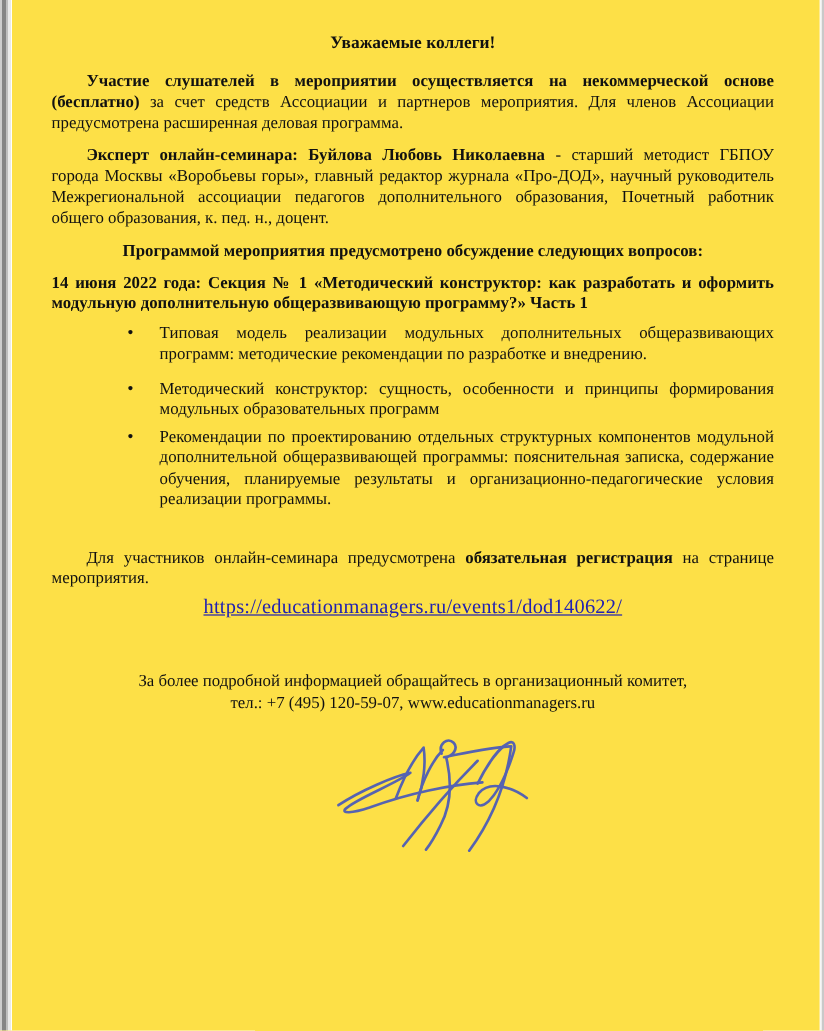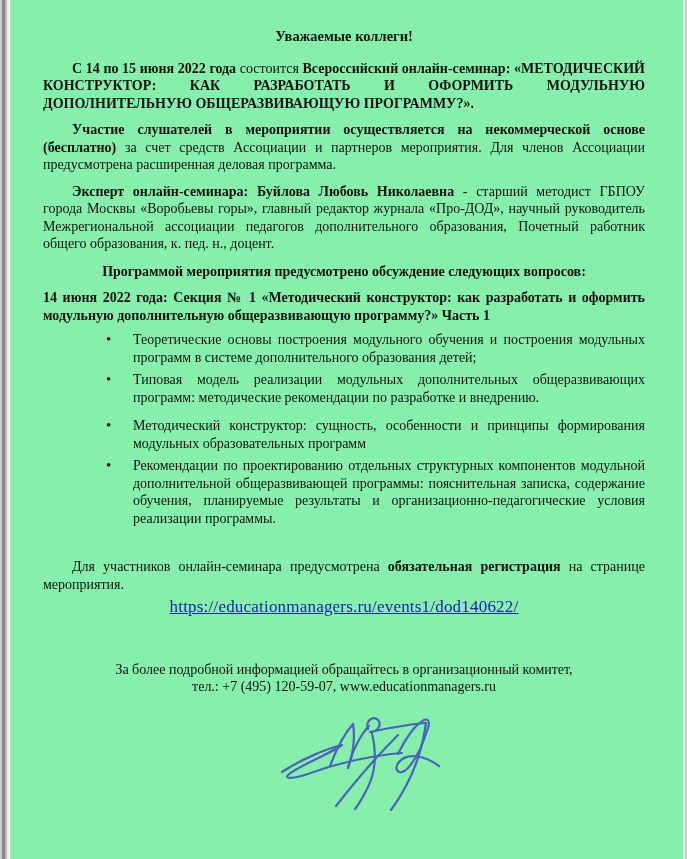--- a/index.html
+++ b/index.html
@@ -1,19 +1,19 @@
 <!DOCTYPE html>
 <html><head>
 <meta charset="utf-8">
 <style>
   html,body{margin:0;padding:0;background:#ffffff;}
   .page{
     position:relative;
     width:687px;height:859px;
-    background:#86efac;
+    background:#fde047;
     overflow:hidden;
     font-family:"Liberation Serif","DejaVu Serif",serif;
     color:#111111;
     font-size:14px;
     line-height:17.5px;
   }
   .edge-left{
     position:absolute;left:0;top:0;bottom:0;width:10px;
     background:linear-gradient(to right,
       #cdcdcd 0px,#cdcdcd 2px,
@@ -59,41 +59,35 @@
 <body>
 
 <div class="page">
   <div class="edge-left"></div>
   <div class="edge-right"></div>
 
   <div class="content">
 
     <p class="center bold greeting">Уважаемые коллеги!</p>
 
-    <p class="para">
-      <b>С 14 по 15 июня 2022 года</b>
-      <span>состоится</span>
-      <b>Всероссийский онлайн-семинар: «МЕТОДИЧЕСКИЙ КОНСТРУКТОР: КАК РАЗРАБОТАТЬ И ОФОРМИТЬ МОДУЛЬНУЮ ДОПОЛНИТЕЛЬНУЮ ОБЩЕРАЗВИВАЮЩУЮ ПРОГРАММУ?».</b>
-    </p>
 
     <p class="para">
       <b>Участие слушателей в мероприятии осуществляется на некоммерческой основе (бесплатно)</b>
       <span>за счет средств Ассоциации и партнеров мероприятия. Для членов Ассоциации предусмотрена расширенная деловая программа.</span>
     </p>
 
     <p class="para">
       <b>Эксперт онлайн-семинара: Буйлова Любовь Николаевна</b>
       <span>- старший методист ГБПОУ города Москвы «Воробьевы горы», главный редактор журнала «Про-ДОД», научный руководитель Межрегиональной ассоциации педагогов дополнительного образования, Почетный работник общего образования, к. пед. н., доцент.</span>
     </p>
 
     <p class="center program-heading">Программой мероприятия предусмотрено обсуждение следующих вопросов:</p>
 
     <p class="sec-head">14 июня 2022 года: Секция № 1 «Методический конструктор: как разработать и оформить модульную дополнительную общеразвивающую программу?» Часть 1</p>
     <ul class="bullets">
-      <li>Теоретические основы построения модульного обучения и построения модульных программ в системе дополнительного образования детей;</li>
       <li>Типовая модель реализации модульных дополнительных общеразвивающих программ: методические рекомендации по разработке и внедрению.</li>
     </ul>
 
     <ul class="bullets">
       <li>Методический конструктор: сущность, особенности и принципы формирования модульных образовательных программ</li>
       <li>Рекомендации по проектированию отдельных структурных компонентов модульной дополнительной общеразвивающей программы: пояснительная записка, содержание обучения, планируемые результаты и организационно-педагогические условия реализации программы.</li>
     </ul>
 
     <p class="registration">
       <span>Для участников онлайн-семинара предусмотрена</span>

